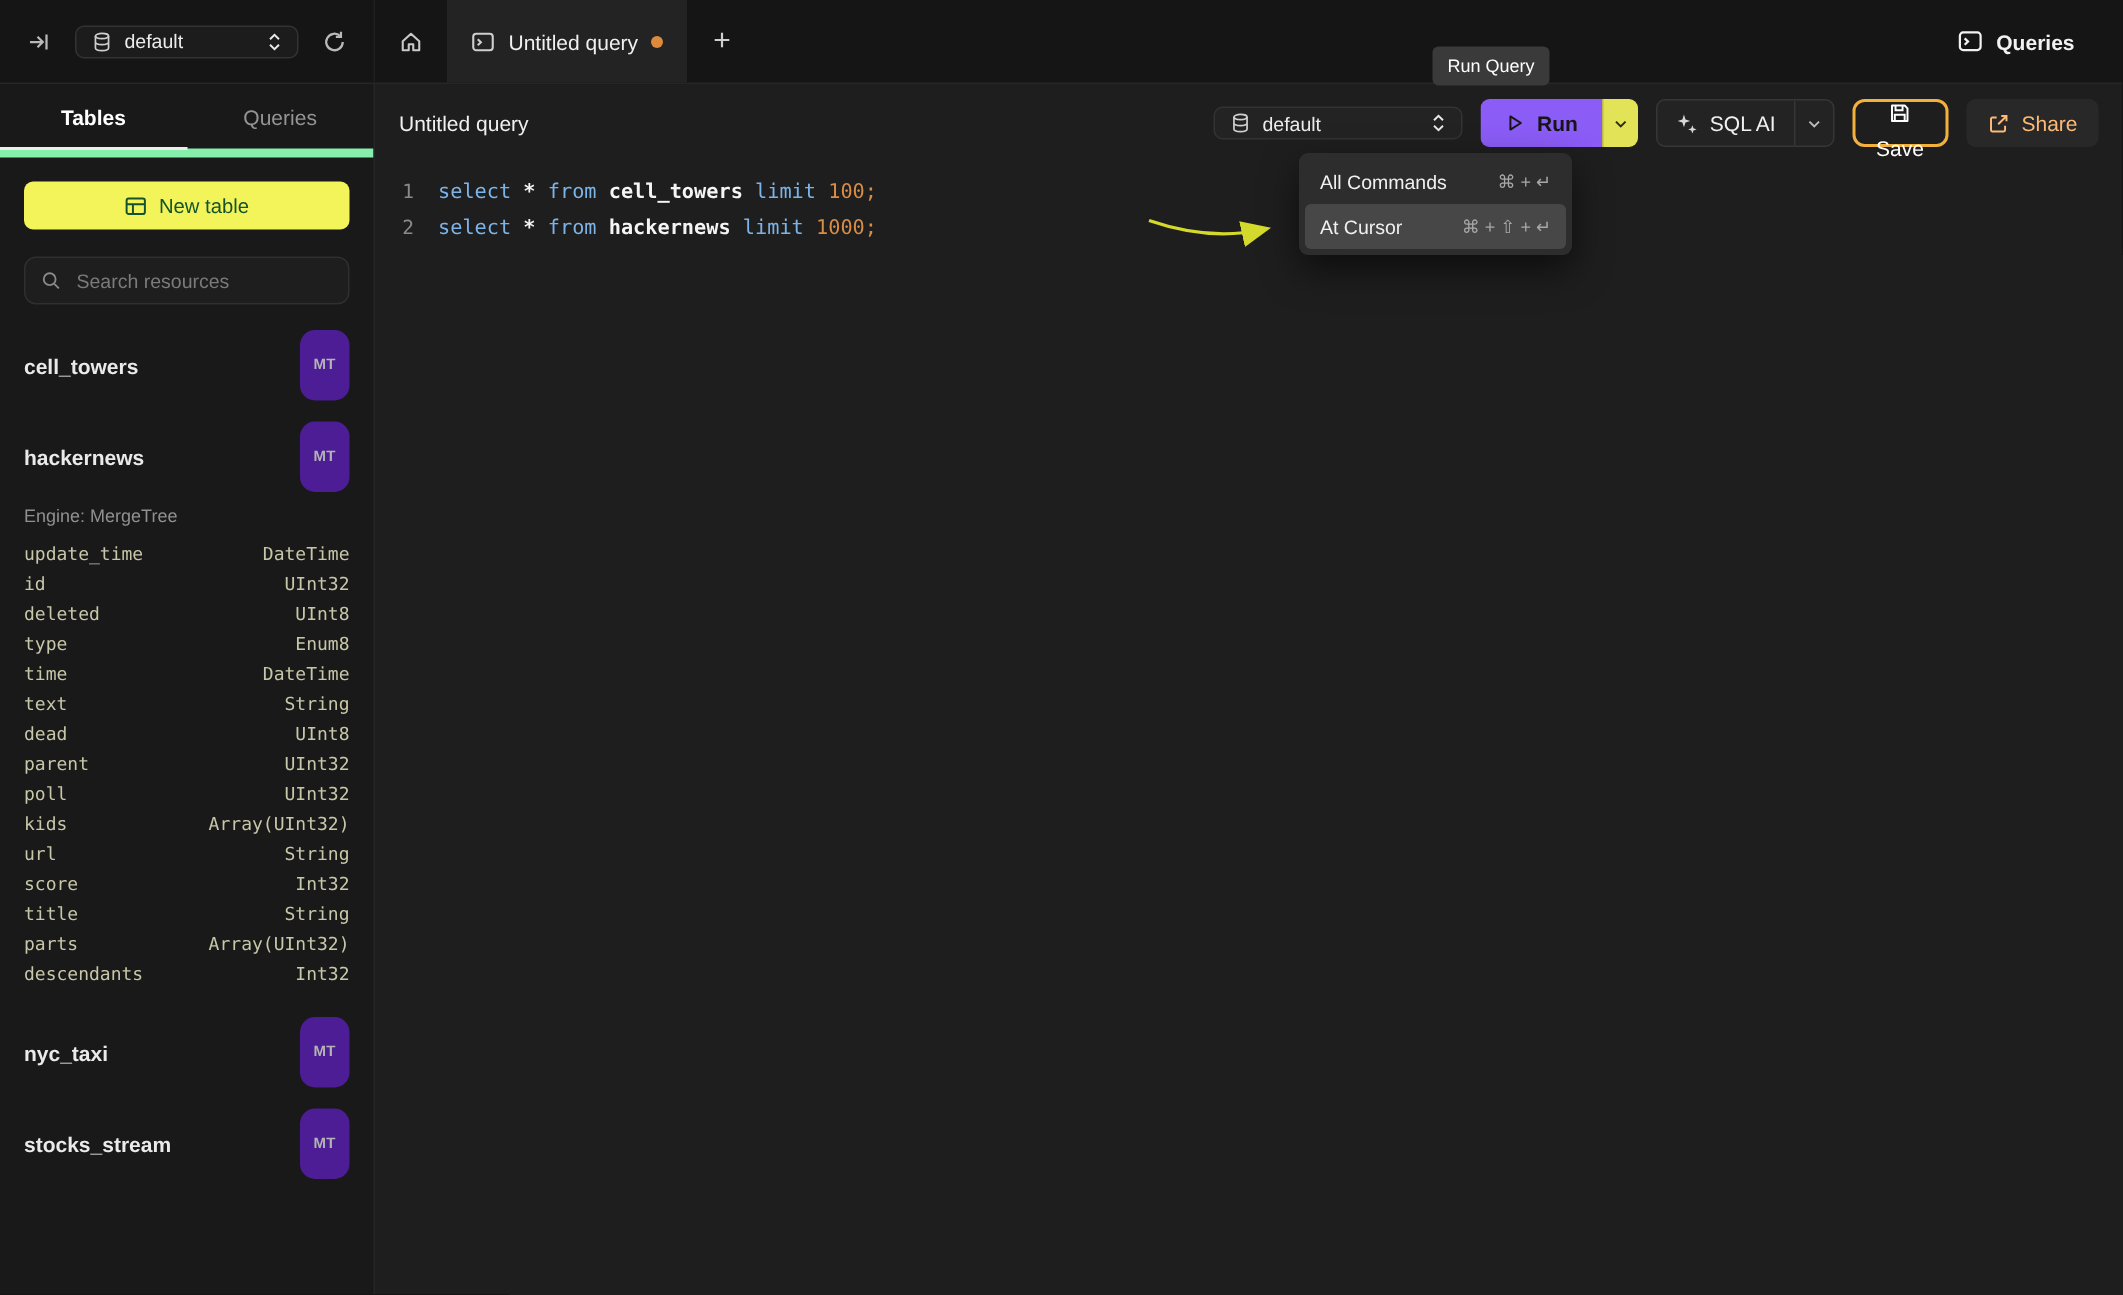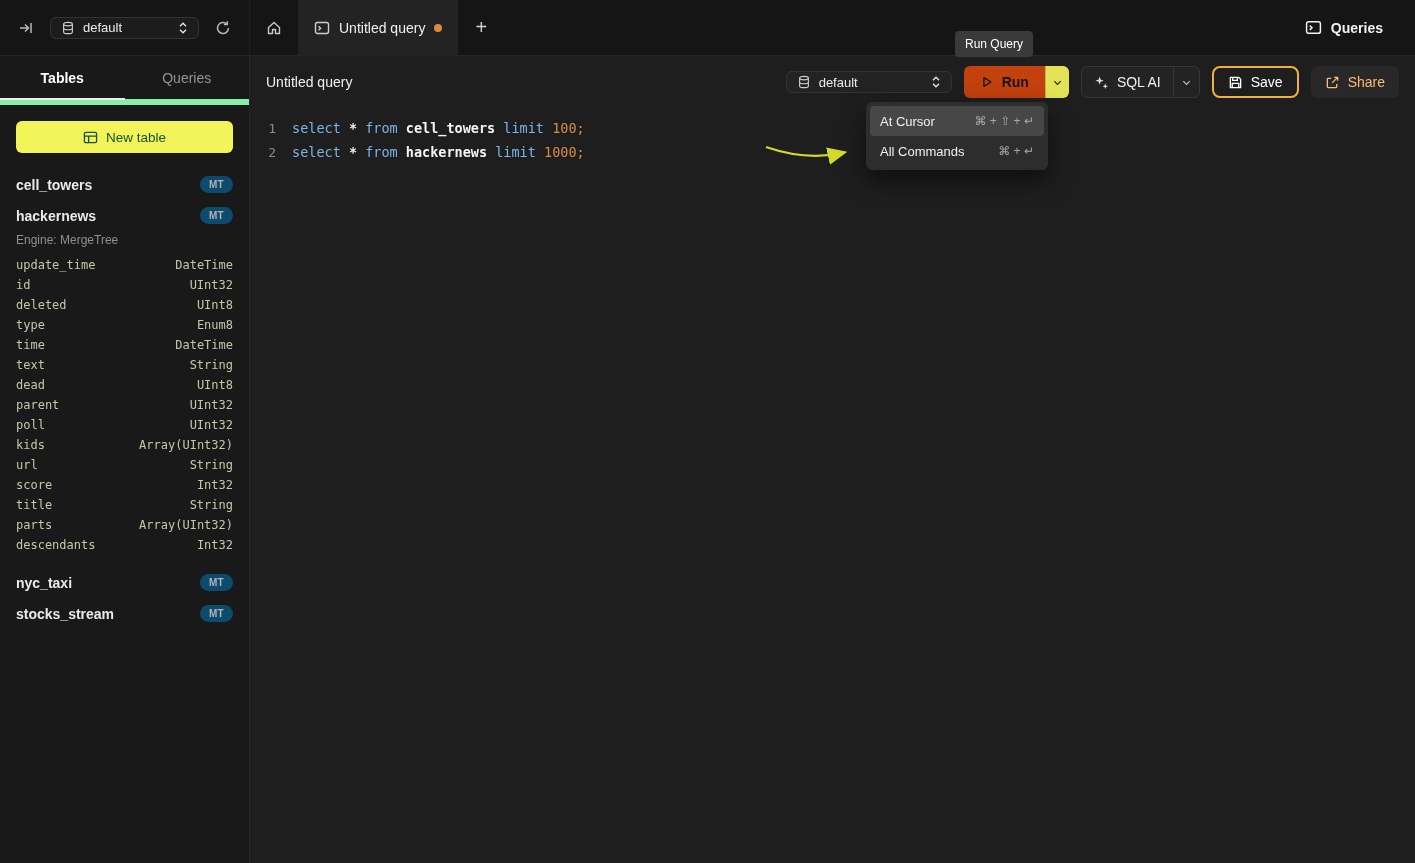--- a/index.html
+++ b/index.html
@@ -86,64 +86,64 @@
   .search-box input::placeholder { color:#7b7b7b; }
   .section-label { padding:16px 16px 8px; font-size:12px; color:#8f8f8f; }
   .table-list { overflow:hidden; }
   .table-row {
     display:flex; align-items:center; justify-content:space-between;
     padding:7px 16px; cursor:pointer;
   }
   .table-row.gap-top { margin-top:12px; }
   .table-name { font-size:14px; font-weight:600; color:#eaeaea; }
   .mt-badge {
-    background:#0c4a6e; color:#b3b3b3; font-size:10px; font-weight:600;
-    padding:3px 9px; border-radius:10px; letter-spacing:.3px;
+    background:#4c1d95; color:#b3b3b3; font-size:10px; font-weight:600;
+    padding:18px 9px; border-radius:10px; letter-spacing:.3px;
   }
   .engine-line { padding:2px 16px 8px; font-size:12px; color:#909090; }
   .col-row {
     display:flex; align-items:center; justify-content:space-between;
     padding:2px 16px; height:20px;
     font-family:"DejaVu Sans Mono", monospace; font-size:12px; color:#c7c7a9;
   }
 
   
   .main { flex:1; display:flex; flex-direction:column; background:#1e1e1e; }
   .main-header {
     height:52px; flex:0 0 52px; display:flex; align-items:center;
     padding:0 16px; position:relative;
   }
   .page-title { font-size:14px; color:#f0f0f0; }
   .controls { position:absolute; right:16px; top:10px; display:flex; align-items:center; gap:12px; }
   .db-select.header-db { width:166px; flex:0 0 166px; background:#232323; }
 
   .run-group { display:flex; border-radius:6px; overflow:hidden; height:32px; }
   .run-main {
-    display:flex; align-items:center; gap:8px; background:#c2410c; color:#161616;
+    display:flex; align-items:center; gap:8px; background:#8b5cf6; color:#161616;
     border:none; padding:0 16px; font-size:14px; font-weight:600; cursor:pointer;
     font-family:"Liberation Sans", sans-serif;
   }
   .run-caret {
     width:24px; background:#e2e356; border:none; border-left:1px solid rgba(0,0,0,.18);
     display:flex; align-items:center; justify-content:center; color:#2a2a14; cursor:pointer;
   }
   .ai-group { display:flex; height:32px; border:1px solid #363636; border-radius:6px; overflow:hidden; background:#232323; }
   .ai-main {
     display:flex; align-items:center; gap:8px; padding:0 12px; background:none; border:none;
     color:#f0f0f0; font-size:14px; cursor:pointer; font-family:"Liberation Sans", sans-serif;
   }
   .ai-main .spark { color:#d8d8d8; }
   .ai-caret {
     width:26px; border:none; border-left:1px solid #363636; background:none;
     display:flex; align-items:center; justify-content:center; color:#bdbdbd; cursor:pointer;
   }
   .save-btn {
     height:32px; display:flex; align-items:center; gap:8px; padding:0 14px;
     background:transparent; border:2px solid #f2b03c; border-radius:8px;
-    color:#ffffff; font-size:14px; cursor:pointer; font-family:"Liberation Sans", sans-serif;
+    color:#ffffff; font-size:14px; cursor:pointer; font-family:"Liberation Sans", sans-serif;flex-direction:column;
   }
   .share-btn {
     height:32px; display:flex; align-items:center; gap:8px; padding:0 14px;
     background:#282828; border:none; border-radius:6px; color:#fdba74; font-size:14px;
     cursor:pointer; font-family:"Liberation Sans", sans-serif;
   }
 
   
   .editor { flex:1; padding-top:8px; cursor:text; }
   .code-line { display:flex; align-items:center; height:24px; }
@@ -261,20 +261,29 @@
       </div>
       <button class="new-table-btn">
         <span>
           <svg width="15" height="15" viewBox="0 0 16 16">
               <rect x="1.5" y="2.5" width="13" height="11" rx="1.5" fill="none" stroke="currentColor" stroke-width="1.4"></rect>
               <path d="M1.5 6.5h13M6 6.5v7" stroke="currentColor" stroke-width="1.4" fill="none"></path>
             </svg>
         </span>
         <span>New table</span>
       </button>
+      <div class="search-box">
+        <span>
+          <svg width="14" height="14" viewBox="0 0 16 16">
+              <circle cx="7" cy="7" r="4.5" fill="none" stroke="currentColor" stroke-width="1.4"></circle>
+              <path d="M10.5 10.5 14 14" stroke="currentColor" stroke-width="1.4"></path>
+            </svg>
+        </span>
+        <input type="text" placeholder="Search resources" style="">
+      </div>
       <div class="table-list" id="table-list">
           <div class="table-row">
             <span class="table-name">cell_towers</span>
             <span class="mt-badge">MT</span>
           </div>
           <div class="table-row">
             <span class="table-name">hackernews</span>
             <span class="mt-badge">MT</span>
           </div>
           <div class="engine-line">Engine: MergeTree</div>
@@ -439,27 +448,27 @@
           <div class="code-line">
             <span class="gutter">2</span>
             <span class="code"><span class="c-kw">select </span><span class="c-star">* </span><span class="c-kw">from </span><span class="c-tbl">hackernews </span><span class="c-kw">limit </span><span class="c-num">1000;</span></span>
           </div>
         </div>
     </main>
   </div>
 
   <div class="tooltip">Run Query</div>
   <div class="run-menu" id="run-menu">
+      <div class="menu-item">
+        <span class="menu-label">All Commands</span>
+        <span class="menu-shortcut">⌘ + ↵</span>
+      </div>
       <div class="menu-item highlighted">
         <span class="menu-label">At Cursor</span>
         <span class="menu-shortcut">⌘ + ⇧ + ↵</span>
-      </div>
-      <div class="menu-item">
-        <span class="menu-label">All Commands</span>
-        <span class="menu-shortcut">⌘ + ↵</span>
       </div>
     </div>
 
   <svg class="annotation-arrow" width="96" height="26" viewBox="0 0 96 26">
     <defs>
       <marker id="ah" markerWidth="9" markerHeight="9" refX="6.5" refY="4" orient="auto">
         <path d="M0 0 9 4 0 8z" fill="#d4da2b"></path>
       </marker>
     </defs>
     <path d="M4 7 C 36 18, 62 17, 80 13" stroke="#d4da2b" stroke-width="2.2" fill="none" marker-end="url(#ah)"></path>

